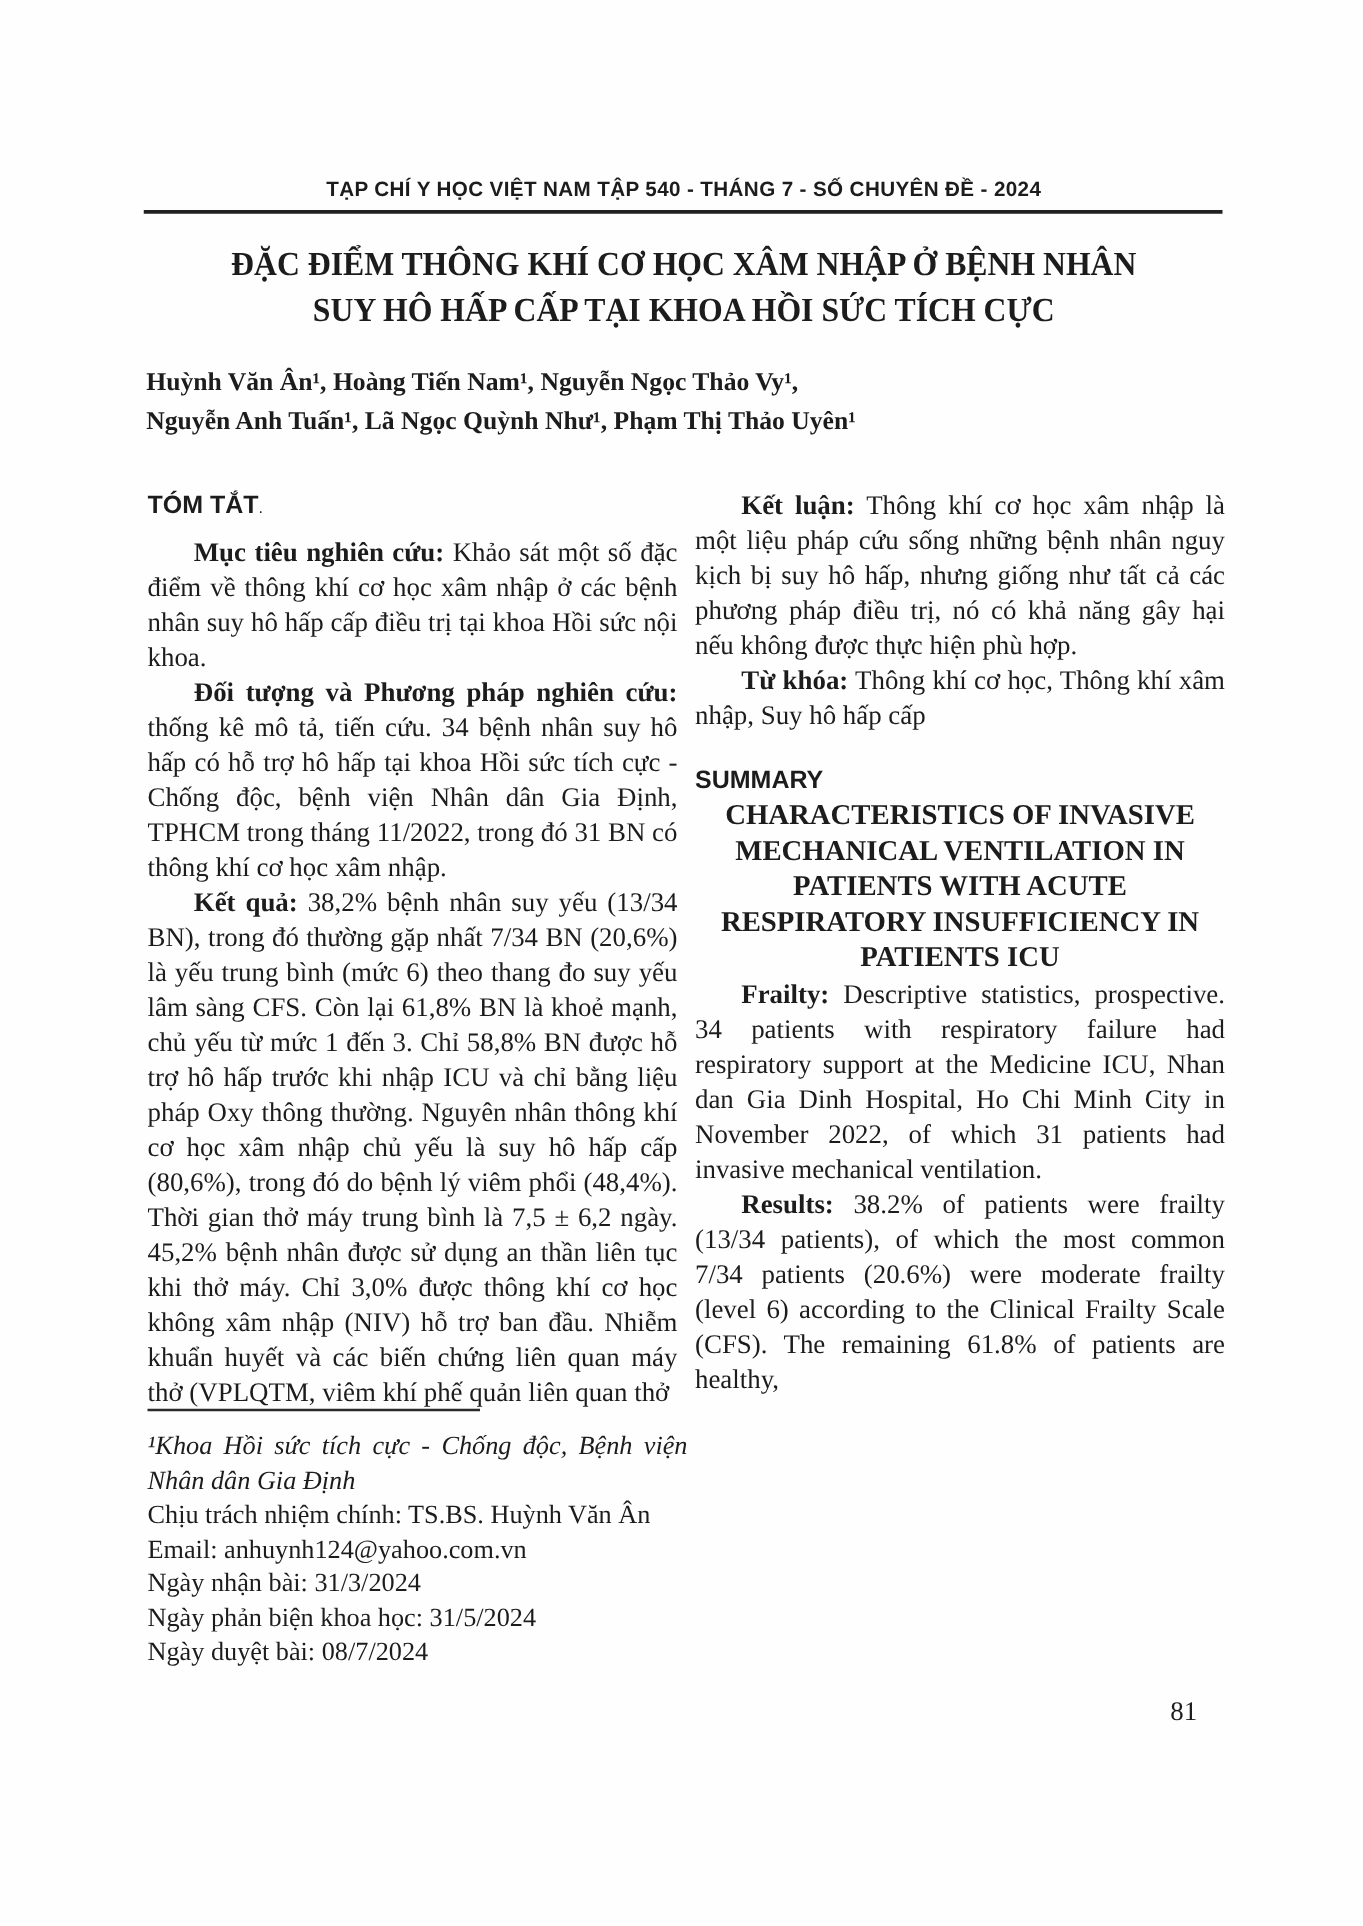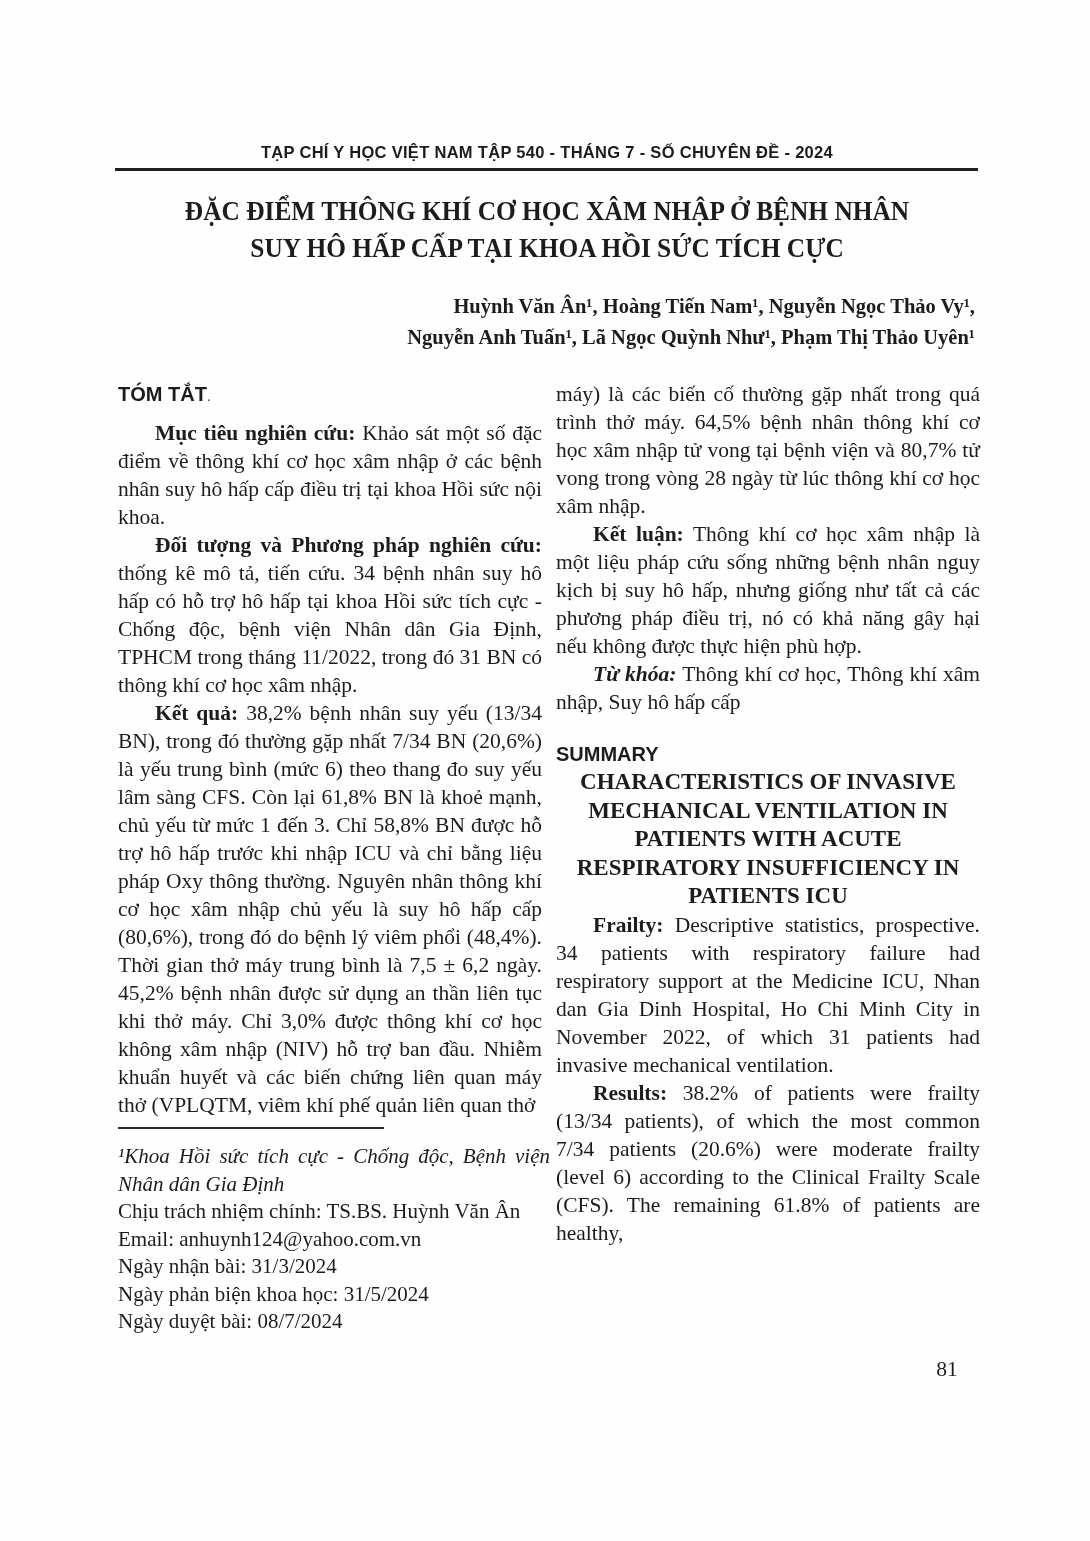--- a/index.html
+++ b/index.html
@@ -34,39 +34,39 @@
     left: 117px; top: 193px; width: 860px;
     text-align: center;
     font-weight: bold;
     font-size: 27px;
     line-height: 37px;
   }
   .title-line { transform: scaleX(0.94); transform-origin: 50% 50%; white-space: nowrap; }
   .authors {
     position: absolute;
     left: 117px; top: 291px; width: 858px;
-    text-align: right;
+    text-align: left;
     font-weight: bold;
     font-size: 20.5px;
     line-height: 31px;
   }
   .col {
     position: absolute;
-    top: 380px;
+    top: 390px;
     width: 424px;
     font-size: 21.5px;
     line-height: 28px;
     text-align: justify;
   }
   .col-left  { left: 118px; height: 740px; overflow: hidden; }
   .col-right { left: 556px; }
   .col p { margin: 0; text-indent: 37px; }
   .col p.no-indent { text-indent: 0; }
   .lead { font-weight: bold; }
-  .lead-italic { font-weight: bold; font-style: italic; }
+  .lead-italic { font-weight: bold; }
   .sec-heading {
     font-family: "Liberation Sans", sans-serif;
     font-weight: bold;
     font-size: 20px;
     line-height: 28px;
     margin: 0 0 8px 0;
     text-align: left;
   }
   .head-dot { font-size: 13px; font-weight: normal; }
   .summary-heading { margin-top: 24px; margin-bottom: 0; }
@@ -116,21 +116,20 @@
     <h2 class="sec-heading"><span>TÓM TẮT</span><span class="head-dot">.</span></h2>
 
     <p><span class="lead">Mục tiêu nghiên cứu:</span><span> Khảo sát một số đặc điểm về thông khí cơ học xâm nhập ở các bệnh nhân suy hô hấp cấp điều trị tại khoa Hồi sức nội khoa.</span></p>
 
     <p><span class="lead">Đối tượng và Phương pháp nghiên cứu:</span><span> thống kê mô tả, tiến cứu. 34 bệnh nhân suy hô hấp có hỗ trợ hô hấp tại khoa Hồi sức tích cực - Chống độc, bệnh viện Nhân dân Gia Định, TPHCM trong tháng 11/2022, trong đó 31 BN có thông khí cơ học xâm nhập.</span></p>
 
     <p><span class="lead">Kết quả:</span><span> 38,2% bệnh nhân suy yếu (13/34 BN), trong đó thường gặp nhất 7/34 BN (20,6%) là yếu trung bình (mức 6) theo thang đo suy yếu lâm sàng CFS. Còn lại 61,8% BN là khoẻ mạnh, chủ yếu từ mức 1 đến 3. Chỉ 58,8% BN được hỗ trợ hô hấp trước khi nhập ICU và chỉ bằng liệu pháp Oxy thông thường. Nguyên nhân thông khí cơ học xâm nhập chủ yếu là suy hô hấp cấp (80,6%), trong đó do bệnh lý viêm phổi (48,4%). Thời gian thở máy trung bình là 7,5 ± 6,2 ngày. 45,2% bệnh nhân được sử dụng an thần liên tục khi thở máy. Chỉ 3,0% được thông khí cơ học không xâm nhập (NIV) hỗ trợ ban đầu. Nhiễm khuẩn huyết và các biến chứng liên quan máy thở (VPLQTM, viêm khí phế quản liên quan thở</span></p>
   </section>
 
   <section class="col col-right">
-    <p class="no-indent">máy) là các biến cố thường gặp nhất trong quá trình thở máy. 64,5% bệnh nhân thông khí cơ học xâm nhập tử vong tại bệnh viện và 80,7% tử vong trong vòng 28 ngày từ lúc thông khí cơ học xâm nhập.</p>
 
     <p><span class="lead">Kết luận:</span><span> Thông khí cơ học xâm nhập là một liệu pháp cứu sống những bệnh nhân nguy kịch bị suy hô hấp, nhưng giống như tất cả các phương pháp điều trị, nó có khả năng gây hại nếu không được thực hiện phù hợp.</span></p>
 
     <p><span class="lead-italic">Từ khóa:</span><span> Thông khí cơ học, Thông khí xâm nhập, Suy hô hấp cấp</span></p>
 
     <h2 class="sec-heading summary-heading">SUMMARY</h2>
 
     <div class="en-title">
       <div>CHARACTERISTICS OF INVASIVE</div>
       <div>MECHANICAL VENTILATION IN</div>

